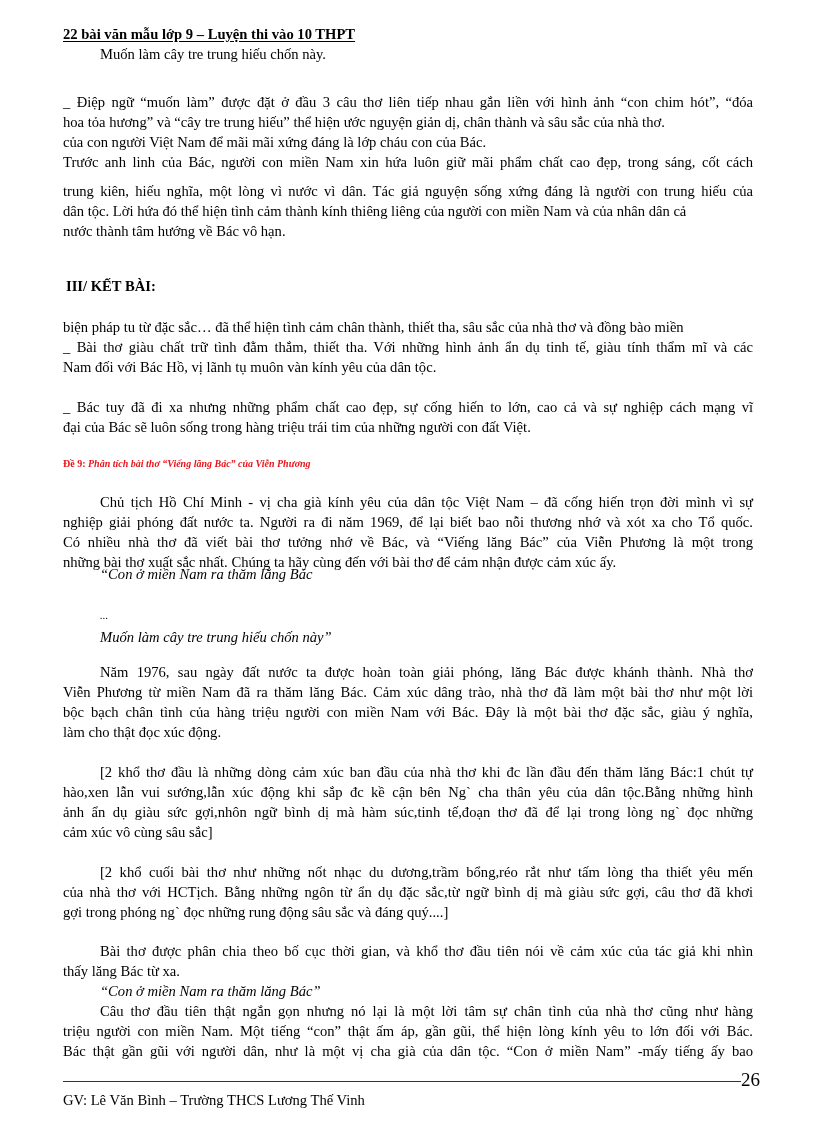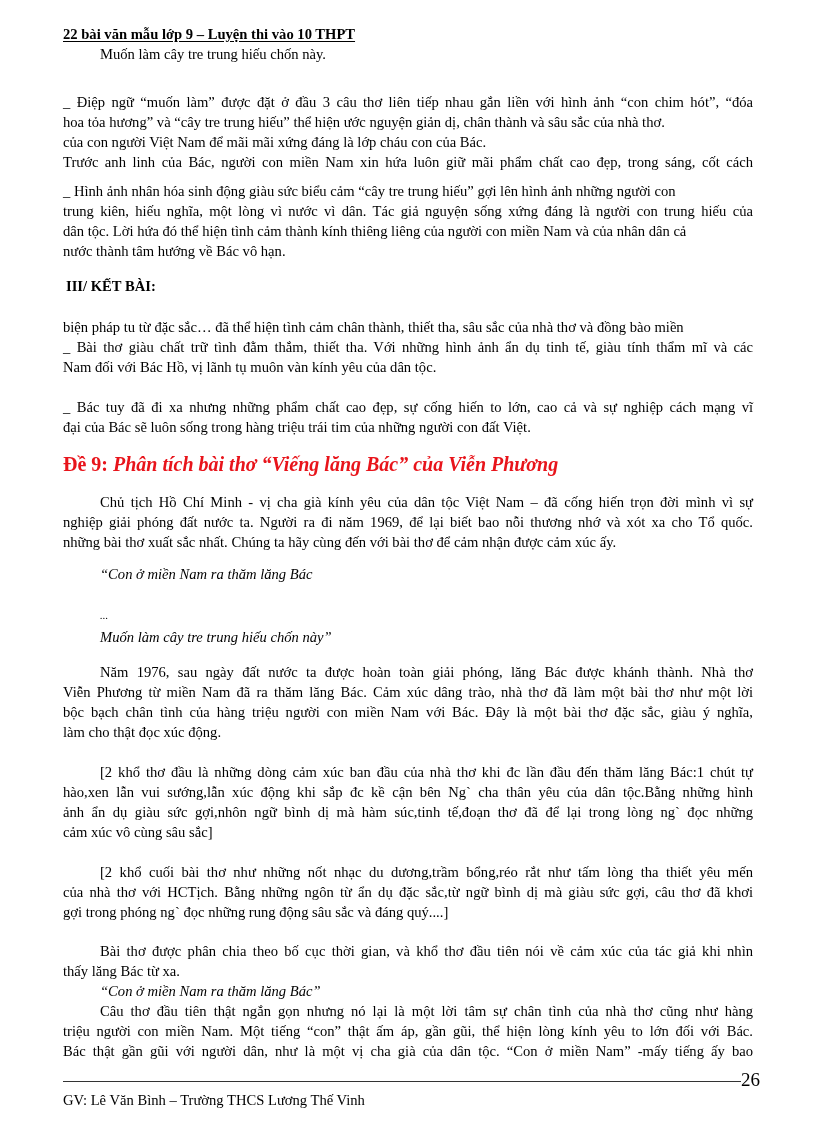--- a/index.html
+++ b/index.html
@@ -49,21 +49,21 @@
       overflow: visible;
     }
     .justify-block .ln.last {
       text-align-last: left;
     }
     .bold { font-weight: bold; }
     .italic { font-style: italic; }
     .red-heading {
       color: #e8141b;
       font-weight: bold;
-      font-size: 20px;
+      font-size: 10px;
     }
     .red-heading .italic { font-style: italic; }
     .footer-rule {
       position: absolute;
       left: 63px;
       top: 1081px;
       width: 678px;
       height: 0;
       border-top: 1px solid #333;
     }
@@ -89,21 +89,20 @@
 <div class="line" style="top:44px; padding-left:37px;">Muốn làm cây tre trung hiếu chốn này.</div>
 
 <div class="justify-block" style="top:92px;">
   <span class="ln">_ Điệp ngữ “muốn làm” được đặt ở đầu 3 câu thơ liên tiếp nhau gắn liền với hình ảnh “con chim hót”, “đóa</span>
   <span class="ln" style="text-align-last:left;">hoa tỏa hương” và “cây tre trung hiếu” thể hiện ước nguyện giản dị, chân thành và sâu sắc của nhà thơ.</span>
   <span class="ln last">của con người Việt Nam để mãi mãi xứng đáng là lớp cháu con của Bác.</span>
   <span class="ln">Trước anh linh của Bác, người con miền Nam xin hứa luôn giữ mãi phẩm chất cao đẹp, trong sáng, cốt cách</span>
 </div>
 
 <div class="justify-block" style="top:181px;">
-  <span class="ln" style="text-align-last:left;">_ Hình ảnh nhân hóa sinh động giàu sức biểu cảm “cây tre trung hiếu” gợi lên hình ảnh những người con</span>
   <span class="ln">trung kiên, hiếu nghĩa, một lòng vì nước vì dân. Tác giả nguyện sống xứng đáng là người con trung hiếu của</span>
   <span class="ln" style="text-align-last:left;">dân tộc. Lời hứa đó thể hiện tình cảm thành kính thiêng liêng của người con miền Nam và của nhân dân cả</span>
   <span class="ln last">nước thành tâm hướng về Bác vô hạn.</span>
 </div>
 
 <div class="line bold" style="top:276px; left:66px;">III/ KẾT BÀI:</div>
 
 <div class="justify-block" style="top:317px;">
   <span class="ln" style="text-align-last:left;">biện pháp tu từ đặc sắc… đã thể hiện tình cảm chân thành, thiết tha, sâu sắc của nhà thơ và đồng bào miền</span>
   <span class="ln">_ Bài thơ giàu chất trữ tình đằm thắm, thiết tha. Với những hình ảnh ẩn dụ tinh tế, giàu tính thẩm mĩ và các</span>
@@ -115,20 +114,21 @@
   <span class="ln last">đại của Bác sẽ luôn sống trong hàng triệu trái tim của những người con đất Việt.</span>
 </div>
 
 <div class="line red-heading" style="top:454px;">
   <span>Đề 9: </span><span class="italic">Phân tích bài thơ “Viếng lăng Bác” của Viễn Phương</span>
 </div>
 
 <div class="justify-block" style="top:492px;">
   <span class="ln" style="padding-left:37px;">Chủ tịch Hồ Chí Minh - vị cha già kính yêu của dân tộc Việt Nam – đã cống hiến trọn đời mình vì sự</span>
   <span class="ln">nghiệp giải phóng đất nước ta. Người ra đi năm 1969, để lại biết bao nỗi thương nhớ và xót xa cho Tổ quốc.</span>
+  <span class="ln">Có nhiều nhà thơ đã viết bài thơ tưởng nhớ về Bác, và “Viếng lăng Bác” của Viễn Phương là một trong</span>
   <span class="ln last">những bài thơ xuất sắc nhất. Chúng ta hãy cùng đến với bài thơ để cảm nhận được cảm xúc ấy.</span>
 </div>
 
 <div class="line italic" style="top:564px; padding-left:37px;">“Con ở miền Nam ra thăm lăng Bác</div>
 <div class="line italic" style="top:608px; padding-left:37px; font-size:11px; line-height:14px;">...</div>
 <div class="line italic" style="top:627px; padding-left:37px;">Muốn làm cây tre trung hiếu chốn này”</div>
 
 <div class="justify-block" style="top:662px;">
   <span class="ln" style="padding-left:37px;">Năm 1976, sau ngày đất nước ta được hoàn toàn giải phóng, lăng Bác được khánh thành. Nhà thơ</span>
   <span class="ln">Viễn Phương từ miền Nam đã ra thăm lăng Bác. Cảm xúc dâng trào, nhà thơ đã làm một bài thơ như một lời</span>

